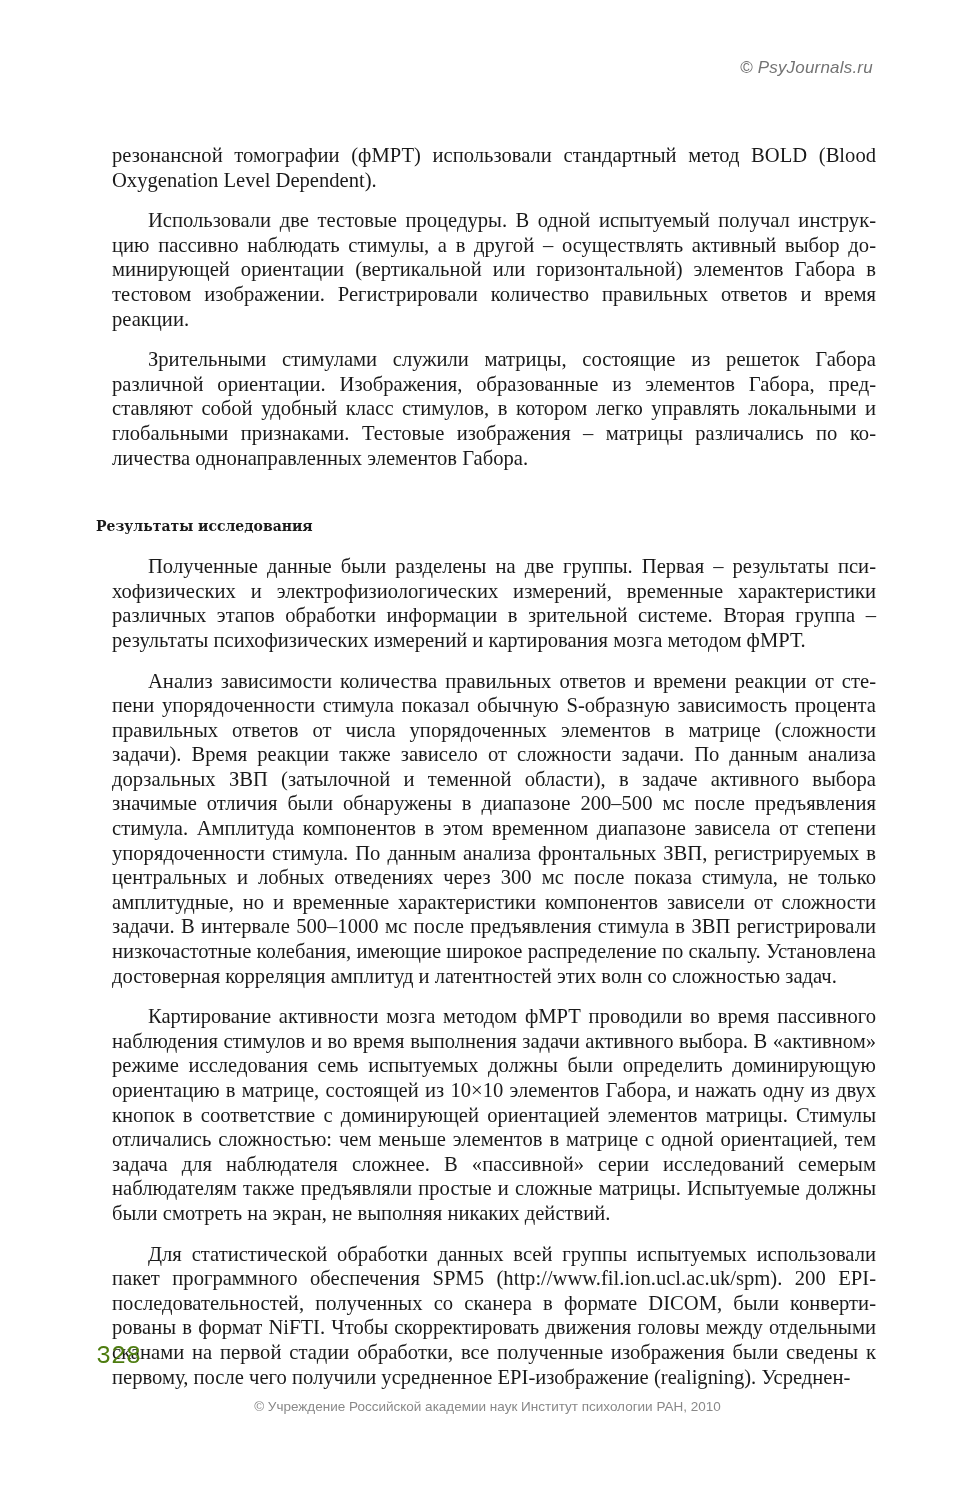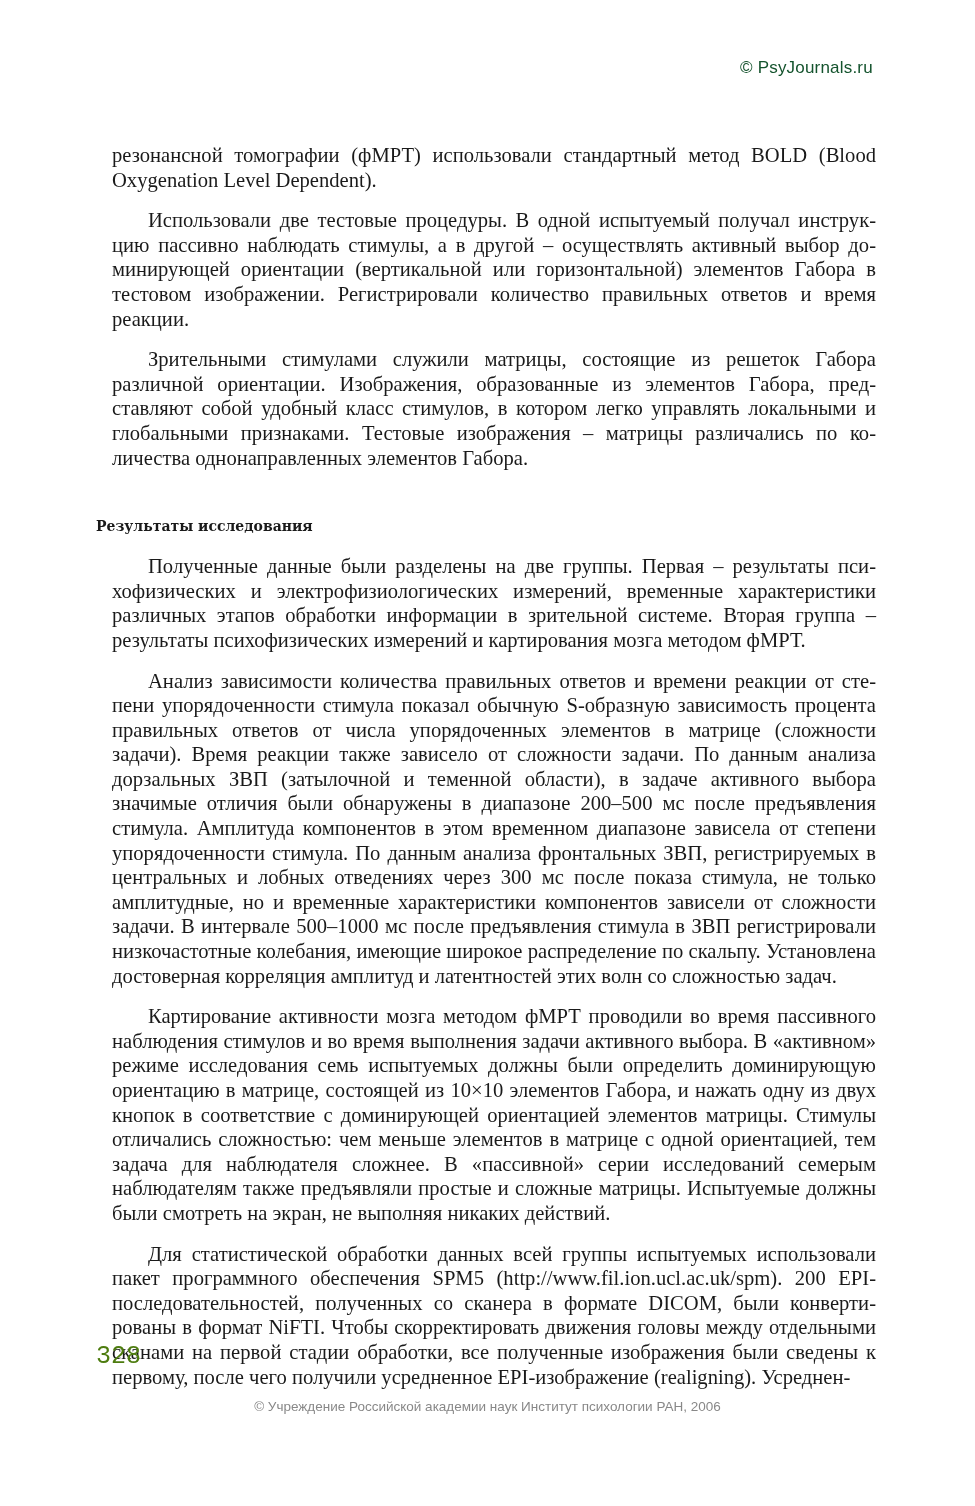--- a/index.html
+++ b/index.html
@@ -13,22 +13,23 @@
       position: relative;
       overflow: hidden;
       color: #1a1a1a;
     }
     .watermark {
       position: absolute;
       top: 58px;
       left: 740px;
       font-family: "Liberation Sans", sans-serif;
       font-size: 17px;
-      color: #14532d;
+      color: #737373;
       letter-spacing: 0.2px;
+      font-style: italic;
     }
     .content {
       position: absolute;
       top: 127px;
       left: 96px;
       width: 796px;
       font-family: "Liberation Serif", serif;
       font-size: 20.6px;
       line-height: 24.6px;
       text-align: justify;
@@ -83,14 +84,14 @@
 
   <p>Полученные данные были разделены на две группы. Первая – результаты пси­хофизических и электрофизиологических измерений, временные характеристики различных этапов обработки информации в зрительной системе. Вторая группа – результаты психофизических измерений и картирования мозга методом фМРТ.</p>
   <p>Анализ зависимости количества правильных ответов и времени реакции от сте­пени упорядоченности стимула показал обычную S-образную зависимость процента правильных ответов от числа упорядоченных элементов в матрице (сложности задачи). Время реакции также зависело от сложности задачи. По данным анализа дорзальных ЗВП (затылочной и теменной области), в задаче активного выбора значимые отличия были обнаружены в диапазоне 200–500 мс после предъявления стимула. Амплитуда компонентов в этом временном диапазоне зависела от степе­ни упорядоченности стимула. По данным анализа фронтальных ЗВП, регистри­руемых в центральных и лобных отведениях через 300 мс после показа стимула, не только амплитудные, но и временные характеристики компонентов зависели от сложности задачи. В интервале 500–1000 мс после предъявления стимула в ЗВП регистрировали низкочастотные колебания, имеющие широкое распределение по скальпу. Установлена достоверная корреляция амплитуд и латентностей этих волн со сложностью задач.</p>
   <p>Картирование активности мозга методом фМРТ проводили во время пассивного наблюдения стимулов и во время выполнения задачи активного выбора. В «актив­ном» режиме исследования семь испытуемых должны были определить доминиру­ющую ориентацию в матрице, состоящей из 10×10 элементов Габора, и нажать одну из двух кнопок в соответствие с доминирующей ориентацией элементов матрицы. Стимулы отличались сложностью: чем меньше элементов в матрице с одной ори­ентацией, тем задача для наблюдателя сложнее. В «пассивной» серии исследований семерым наблюдателям также предъявляли простые и сложные матрицы. Испыту­емые должны были смотреть на экран, не выполняя никаких действий.</p>
   <p>Для статистической обработки данных всей группы испытуемых использовали пакет программного обеспечения SPM5 (http://www.fil.ion.ucl.ac.uk/spm). 200 EPI-последовательностей, полученных со сканера в формате DICOM, были конверти­рованы в формат NiFTI. Чтобы скорректировать движения головы между отдельными сканами на первой стадии обработки, все полученные изображения были сведены к первому, после чего получили усредненное EPI-изображение (realigning). Усреднен-</p>
 </div>
 
 <div class="page-number">328</div>
 
 <div class="footer">
-  <div>© Учреждение Российской академии наук Институт психологии РАН, 2006</div>
+  <div>© Учреждение Российской академии наук Институт психологии РАН, 2010</div>
 </div>
 
 </body></html>

